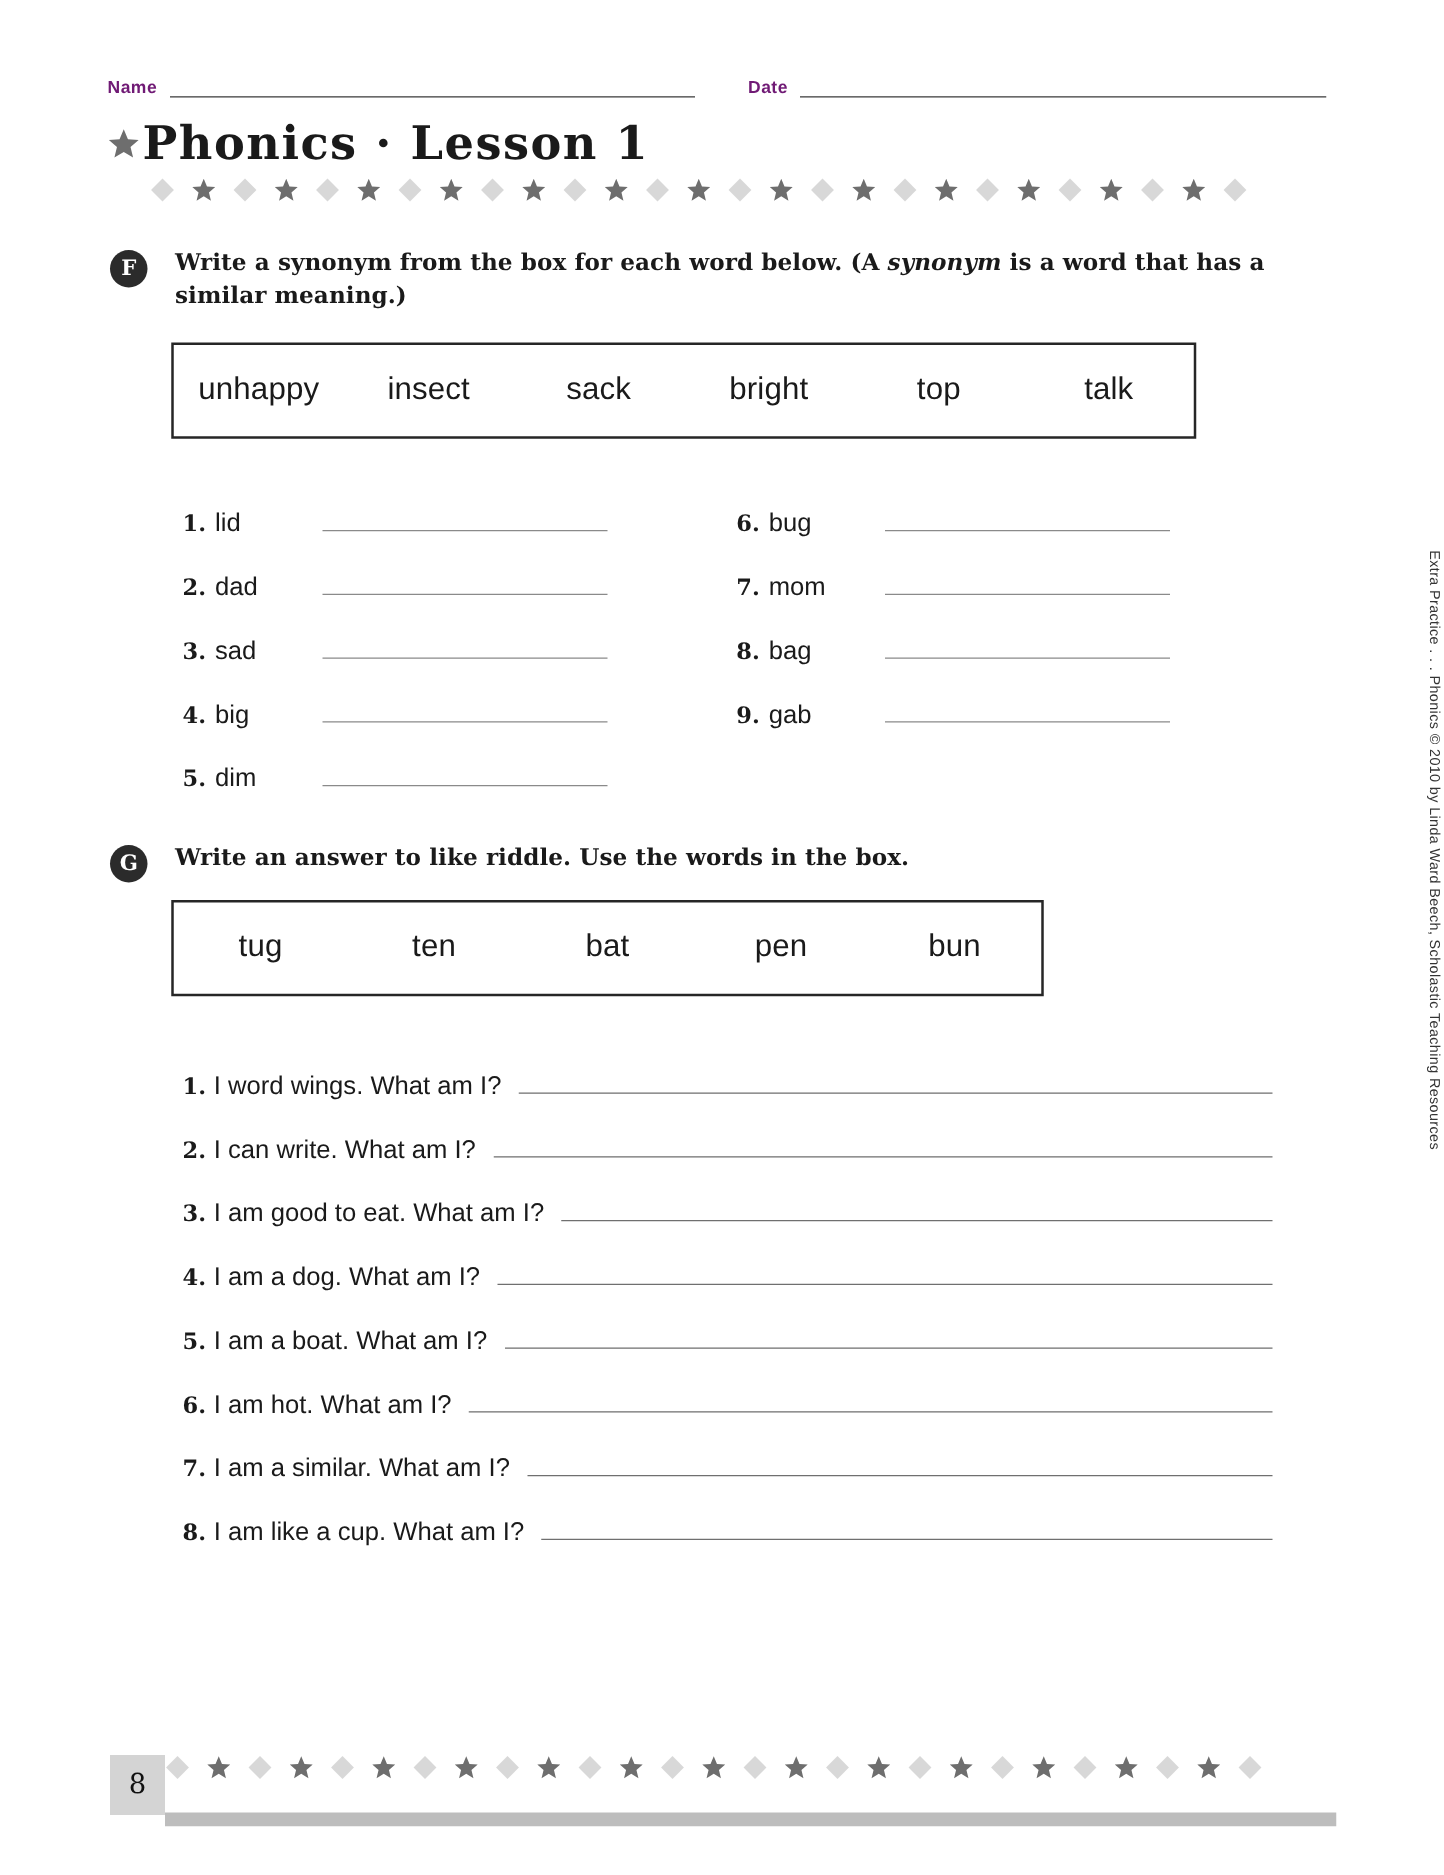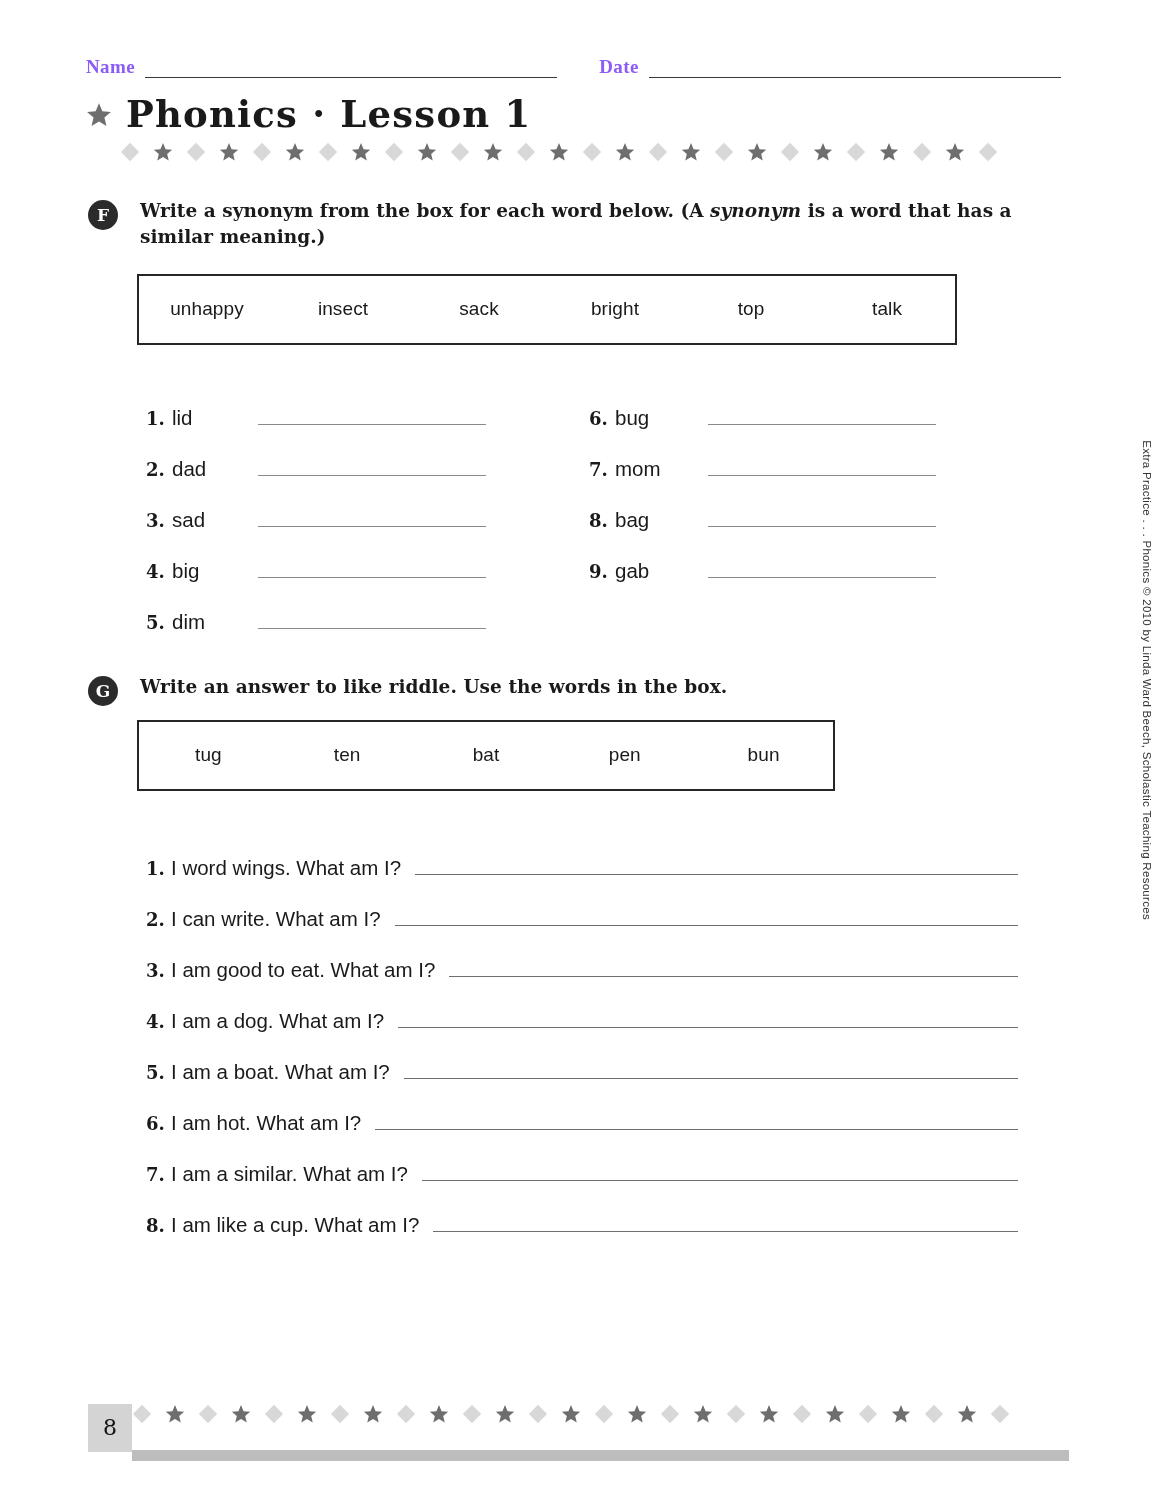--- a/index.html
+++ b/index.html
@@ -14,41 +14,41 @@
   }
 
   .page { position:absolute; inset:0; }
 
   
   .namerow {
     position:absolute; left:86px; top:44px; width:975px; height:34px;
     display:flex; align-items:flex-end;
   }
   .fieldlabel {
-    font-family:Liberation Serif, serif;
+    font-family:Liberation Sans, sans-serif;
     font-weight:700;
-    font-size:19px;
+    font-size:14px;
     letter-spacing:0.4px;
-    color:#8b5cf6;
+    color:#701a75;
     line-height:1;
     padding-bottom:2px;
     white-space:nowrap;
   }
   .ruleline {
     flex:1 1 auto;
     border-bottom:1.6px solid #3a3a3a;
     margin-left:10px;
     height:20px;
   }
   .namerow .gap { width:42px; flex:0 0 42px; }
 
   
   .titlerow {
     position:absolute; left:86px; top:96px;
-    display:flex; align-items:center; gap:14px;
+    display:flex; align-items:center; gap:2px;
   }
   .titlestar { width:26px; height:26px; display:block; }
   .title {
     font-family:"DejaVu Serif", serif;
     font-weight:700;
     font-size:37px;
     letter-spacing:1.2px;
     color:#1a1a1a;
     line-height:1;
     white-space:nowrap;
@@ -97,21 +97,21 @@
     padding:14px 0 16px 0;
   }
   .wb-row {
     display:flex;
     width:100%;
   }
   .wb-cell {
     flex:1 1 0;
     text-align:center;
     font-family:"Liberation Sans", sans-serif;
-    font-size:19px;
+    font-size:25px;
     color:#1a1a1a;
     line-height:1;
     padding:9px 2px;
     letter-spacing:0.1px;
   }
 
   
   .f-col { position:absolute; }
   .f-item {
     display:flex;

